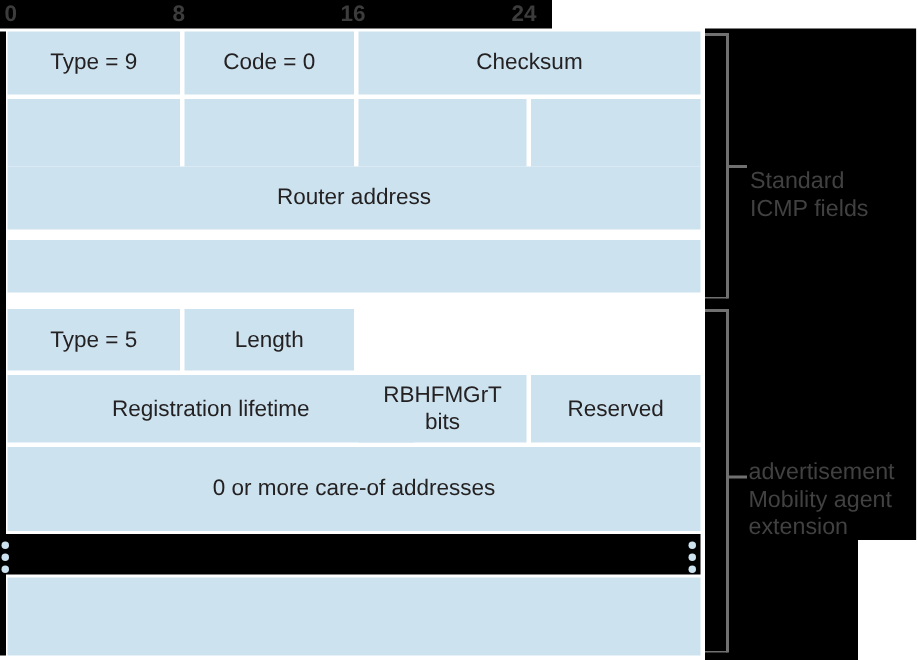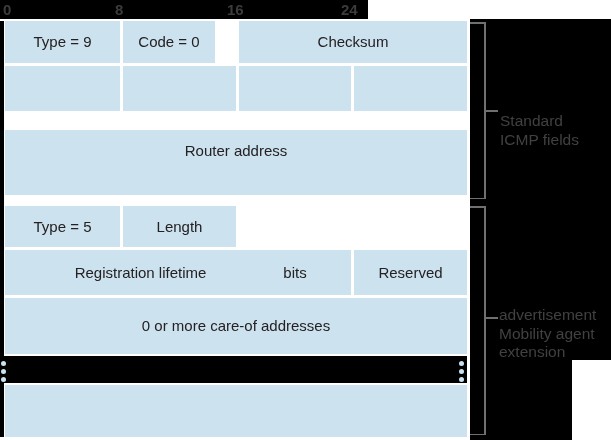--- a/index.html
+++ b/index.html
@@ -48,38 +48,39 @@
   <div class="abs ruler">
     <span class="tick" style="left:3px">0</span>
     <span class="tick" style="left:115px">8</span>
     <span class="tick" style="left:227px">16</span>
     <span class="tick" style="left:341px">24</span>
   </div>
 
   <div class="abs left-line"></div>
 
   <div class="abs cell" style="left:5px;top:21px;width:115px;height:42px">Type = 9</div>
-  <div class="abs cell" style="left:123px;top:21px;width:92px;height:42px">Code = 0</div>
+  <div class="abs cell" style="left:123px;top:21px;width:113px;height:42px">Code = 0</div>
   <div class="abs cell" style="left:239px;top:21px;width:228px;height:42px">Checksum</div>
 
   <div class="abs cell" style="left:5px;top:66px;width:115px;height:45px"></div>
   <div class="abs cell" style="left:123px;top:66px;width:113px;height:45px"></div>
   <div class="abs cell" style="left:239px;top:66px;width:112px;height:45px"></div>
   <div class="abs cell" style="left:354px;top:66px;width:113px;height:45px"></div>
 
-  <div class="abs cell" style="left:5px;top:130px;width:462px;height:42px">Router address</div>
+  <div class="abs cell" style="left:5px;top:111px;width:462px;height:42px">Router address</div>
 
   <div class="abs cell" style="left:5px;top:160px;width:462px;height:35px"></div>
 
   <div class="abs cell" style="left:5px;top:206px;width:115px;height:41px">Type = 5</div>
   <div class="abs cell" style="left:123px;top:206px;width:113px;height:41px">Length</div>
 
   <div class="abs cell" style="left:5px;top:250px;width:271px;height:45px">Registration lifetime</div>
   <div class="abs cell" style="left:239px;top:250px;width:112px;height:45px">
     <span>
+      <span style="display:block">RBHFMGrT</span>
       <span style="display:block">bits</span>
     </span>
   </div>
   <div class="abs cell" style="left:354px;top:250px;width:113px;height:45px">Reserved</div>
 
   <div class="abs cell" style="left:5px;top:298px;width:462px;height:56px">0 or more care-of addresses</div>
 
   <div class="abs band">
     <span class="dot" style="left:1px;top:5px"></span>
     <span class="dot" style="left:1px;top:13px"></span>

